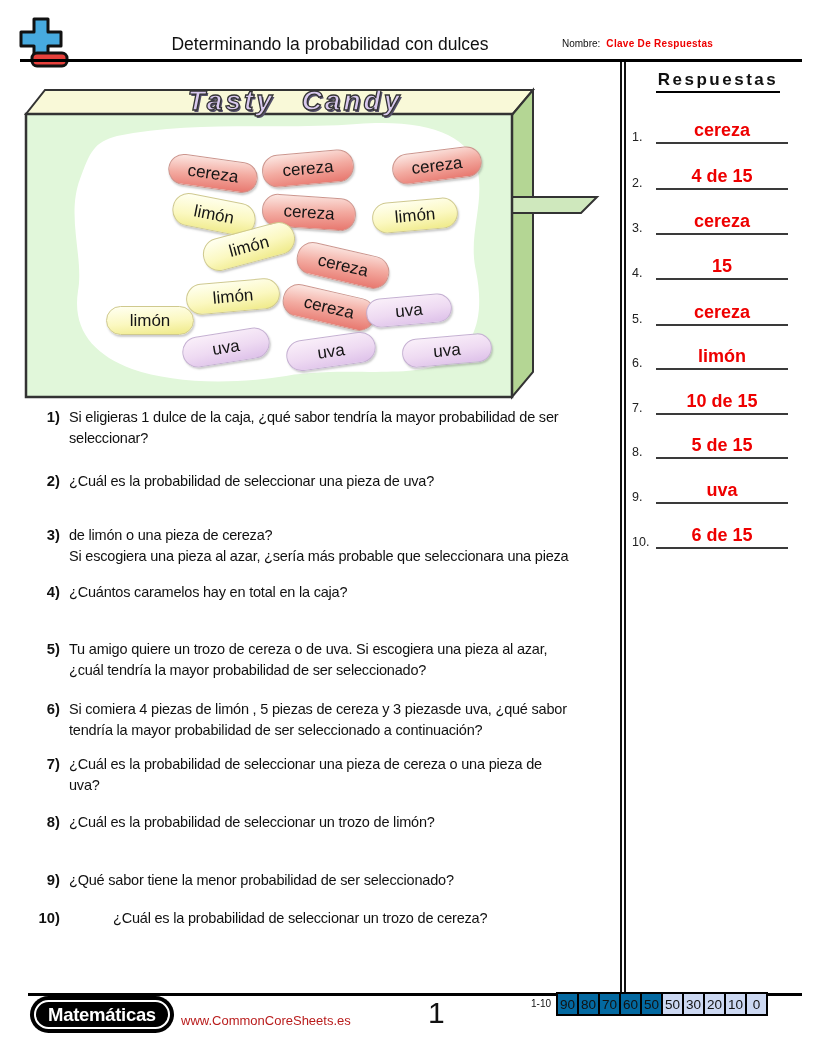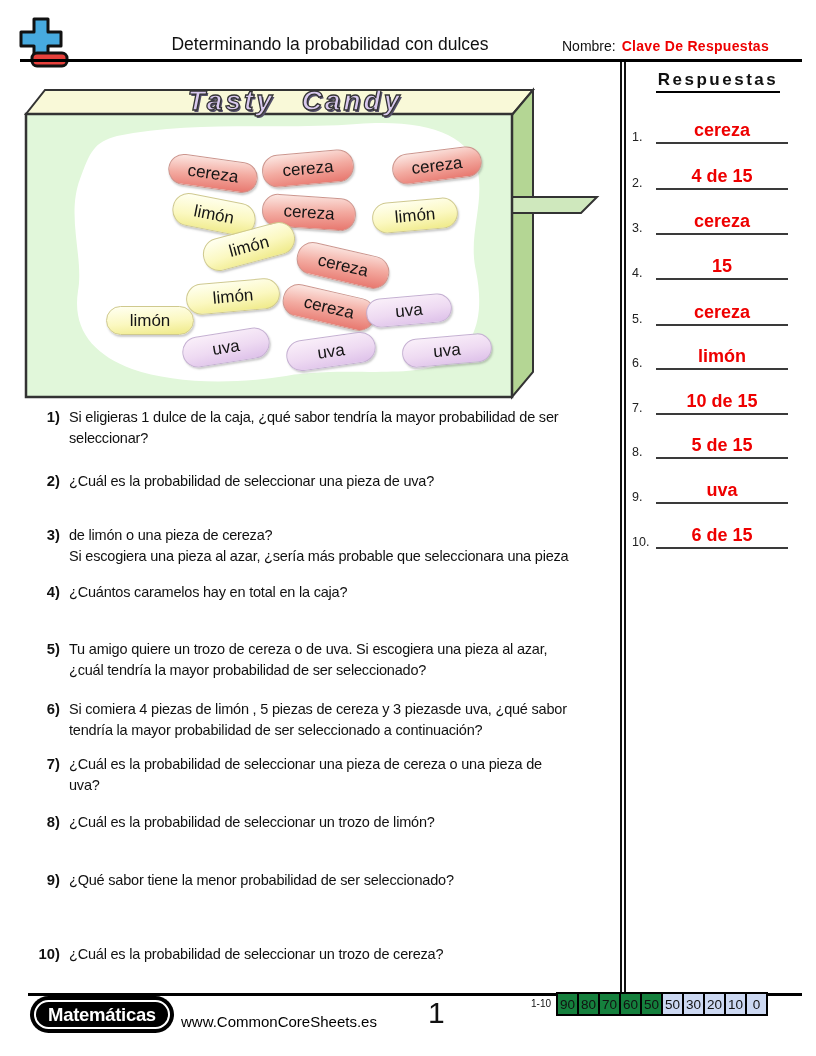--- a/index.html
+++ b/index.html
@@ -6,21 +6,21 @@
   .page {
     position:relative; width:816px; height:1056px; margin:0 auto;
     background:#ffffff; overflow:hidden;
     font-family:"Liberation Sans", sans-serif; color:#111;
   }
   .abs { position:absolute; }
 
   
   .worksheet-title { left:60px; top:34px; width:540px; text-align:center;
     font-size:17.5px; font-weight:500; letter-spacing:0; }
-  .name-row { left:562px; top:38px; white-space:nowrap; font-size:14px; }
+  .name-row { left:562px; top:38px; white-space:nowrap; font-size:10px; }
   .name-value { color:#ee0000; font-weight:bold; margin-left:6px; letter-spacing:0.3px; }
   .header-rule { left:20px; top:59px; width:782px; height:3px; background:#000; }
   .instructions { left:21px; top:64px; font-size:14.5px; font-weight:bold; }
 
   
   .answers-divider { left:620px; top:62px; height:931px; width:6px;
     border-left:2px solid #111; border-right:2px solid #111; box-sizing:border-box; }
 
   
   .box-svg { left:22px; top:86px; }
@@ -51,27 +51,27 @@
     border-bottom:2px solid #3a3a3a; padding-bottom:1px;
     color:#ee0000; font-weight:bold; font-size:18px; white-space:nowrap; }
 
   
   .footer-rule { left:28px; top:993px; width:774px; height:3px; background:#000; }
   .brand-badge { left:30px; top:996px; width:144px; height:37px; background:#000;
     border-radius:19px; display:flex; align-items:center; justify-content:center; box-sizing:border-box; }
   .brand-inner { width:136px; height:29px; border:2.5px solid #fff; border-radius:15px;
     display:flex; align-items:center; justify-content:center; box-sizing:border-box; }
   .brand-inner span { color:#fff; font-weight:bold; font-size:18.5px; letter-spacing:-0.3px; }
-  .site-url { left:181px; top:1013px; font-size:15px; color:#000000; text-decoration:none; }
+  .site-url { left:181px; top:1013px; font-size:13px; color:#b91c1c; text-decoration:none; }
   .page-number { left:428px; top:996px; font-size:30px; }
   .score-row { left:531px; top:992px; display:flex; align-items:flex-start; }
   .score-label { font-size:10px; line-height:24px; margin-right:7px; }
   .score-cell { width:23px; height:24px; box-sizing:border-box; border:2px solid #000;
     margin-left:-2px; display:flex; align-items:center; justify-content:center;
-    font-size:13.5px; background:#15803d; }
+    font-size:13.5px; background:#0369a1; }
   .score-cell.hl { background:#ccd8f2; }
 </style>
 </head>
 <body>
 
 <div class="page">
 
   <svg class="abs" style="left:17px;top:13px" width="52" height="56" viewBox="0 0 52 56">
     <path d="M17,6 h14 v13 h13 v14 h-13 v13 h-14 v-13 h-13 v-14 h13 z" fill="#47aadf" stroke="#111" stroke-width="3" stroke-linejoin="round"></path>
     <rect x="15" y="40" width="35" height="13" rx="5" fill="#e8413c" stroke="#111" stroke-width="3"></rect>
@@ -170,21 +170,21 @@
         <div class="qtext">
           <div>¿Cuál es la probabilidad de seleccionar un trozo de limón?</div>
         </div>
       </div>
       <div class="question" style="top: 870px;">
         <div class="qnum">9)</div>
         <div class="qtext">
           <div>¿Qué sabor tiene la menor probabilidad de ser seleccionado?</div>
         </div>
       </div>
-      <div class="question" style="top: 944px;">
+      <div class="question" style="top: 908px; gap: 44px;">
         <div class="qnum">10)</div>
         <div class="qtext">
           <div>¿Cuál es la probabilidad de seleccionar un trozo de cereza?</div>
         </div>
       </div>
     </div>
 
   <div class="abs answers-title">
     <span>Respuestas</span>
   </div>

